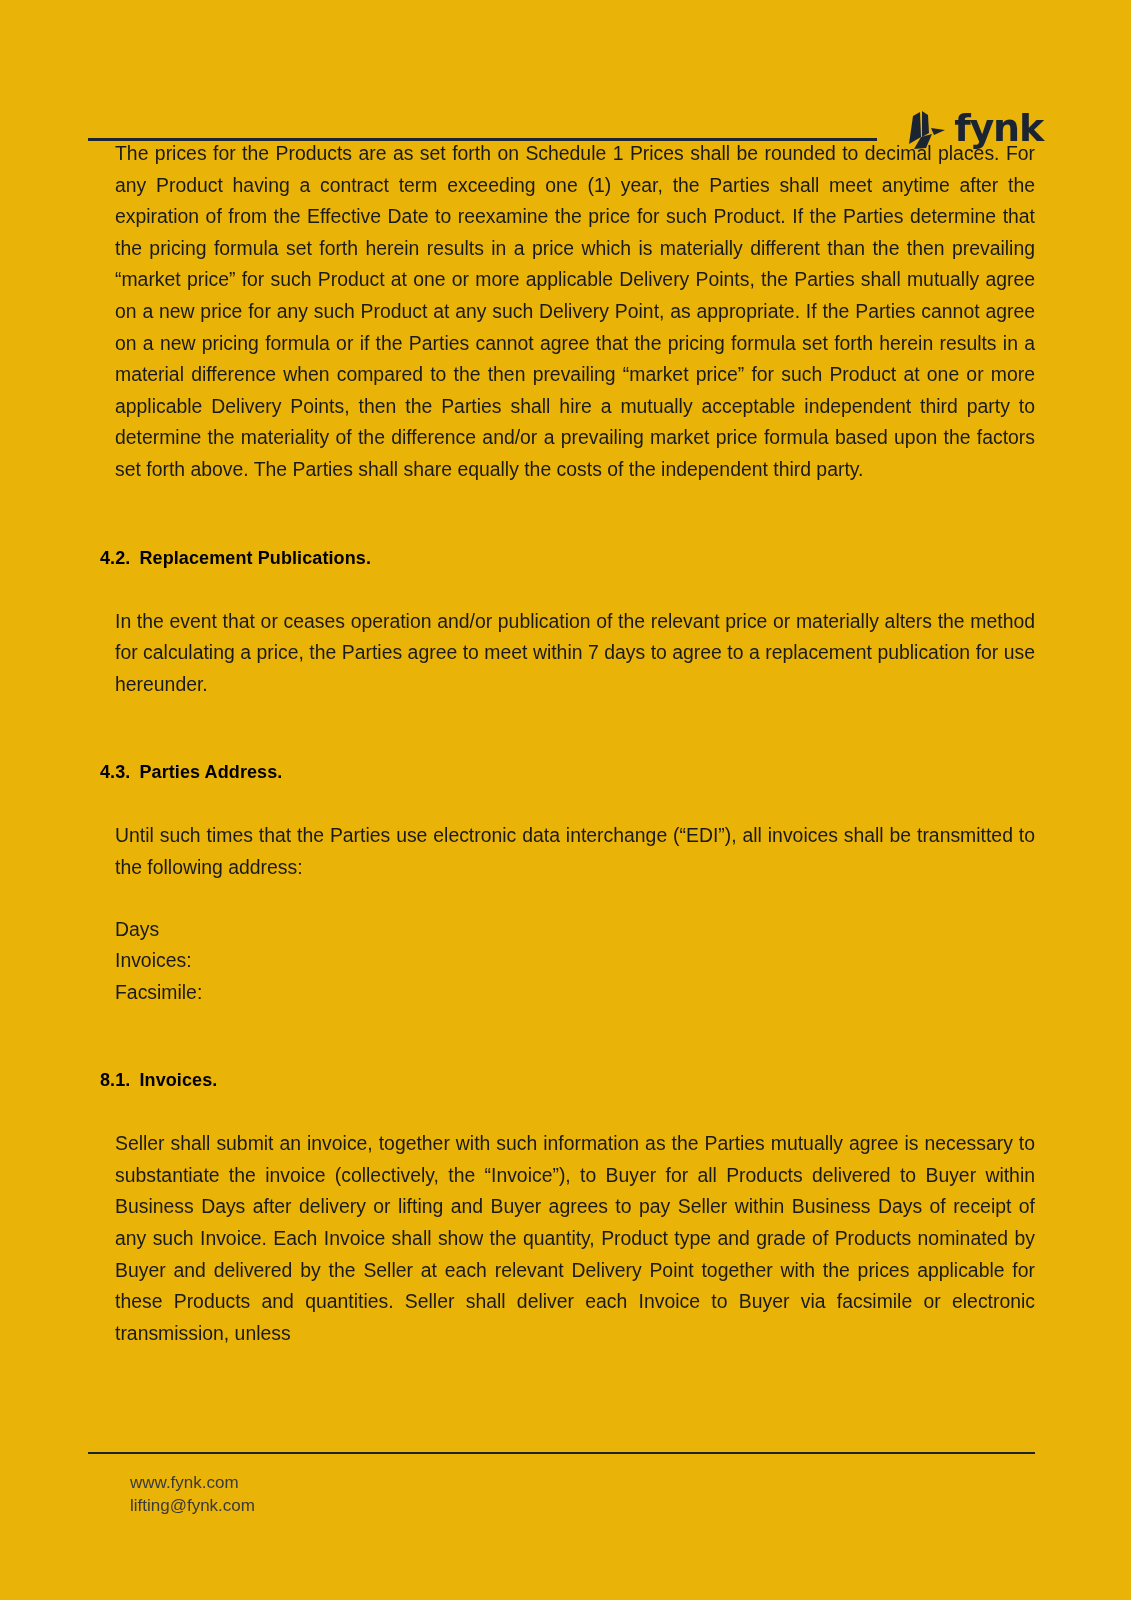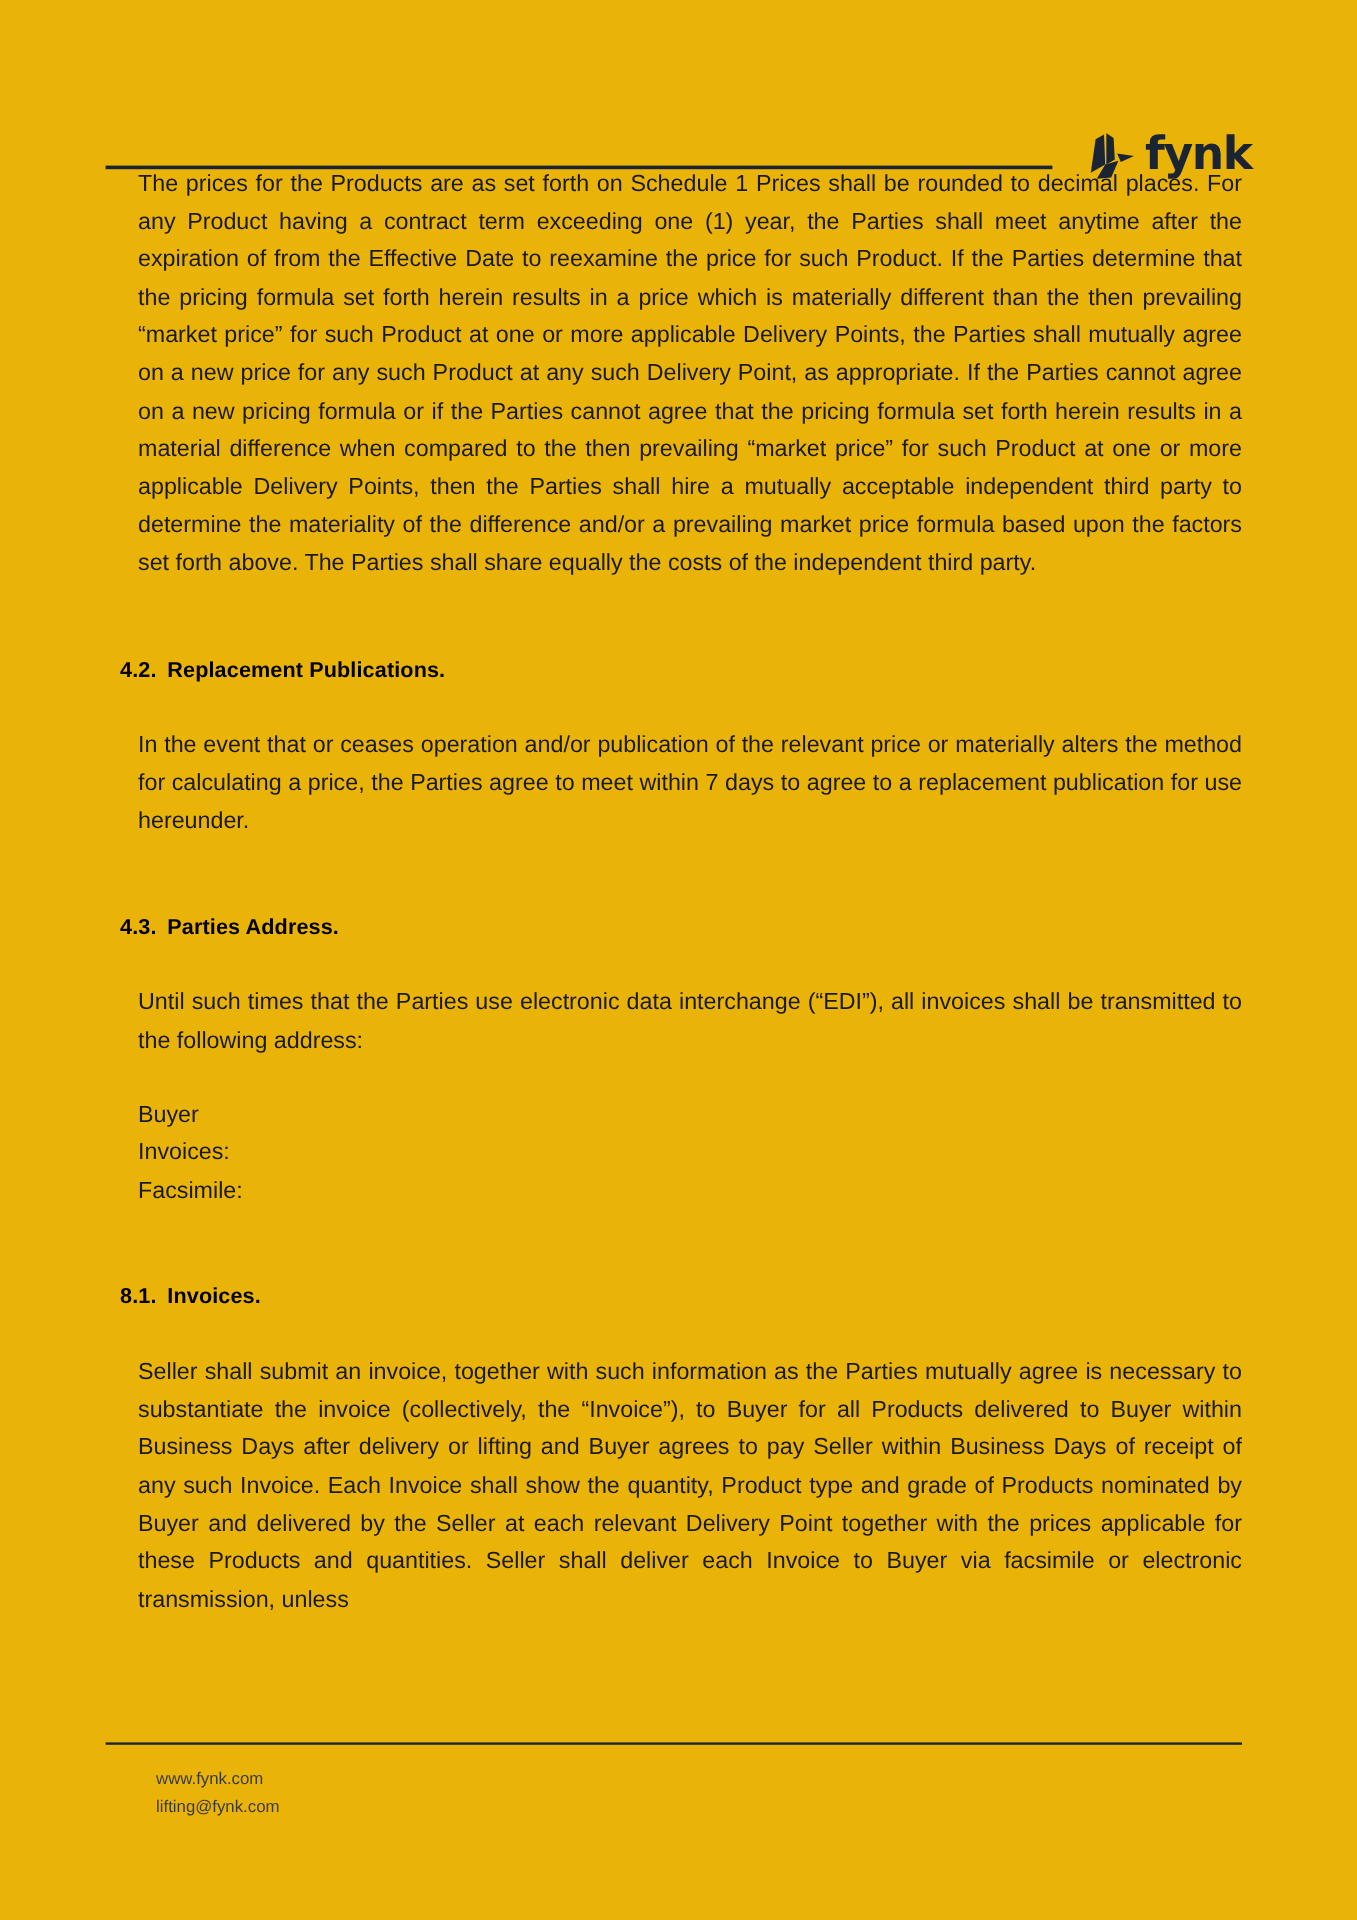--- a/index.html
+++ b/index.html
@@ -102,21 +102,21 @@
     top: 1452px;
     width: 947px;
   }
   .footer-rule {
     width: 100%;
     height: 2px;
     background: #1b2433;
   }
   .footer-lines {
     padding: 17px 0 0 42px;
-    font-size: 14px;
+    font-size: 17px;
     line-height: 23px;
     color: #3a3a3a;
   }
   .footer-lines div { white-space: nowrap; }
 </style>
 </head>
 <body>
 
 <div class="page">
 
@@ -157,21 +157,21 @@
       <span class="num">4.3.</span><span>Parties Address.</span>
     </h2>
 
     <div class="spacer-sm"></div>
 
     <p class="body-text">Until such times that the Parties use electronic data interchange (“EDI”), all invoices shall be transmitted to the following address:</p>
 
     <div class="spacer-md"></div>
 
     <div class="addr-block">
-      <div>Buyer</div>
+      <div>Days</div>
       <div>Invoices:</div>
       <div>Facsimile:</div>
     </div>
 
     <div class="spacer-lg"></div>
 
     <h2 class="section-heading">
       <span class="num">8.1.</span><span>Invoices.</span>
     </h2>
 

